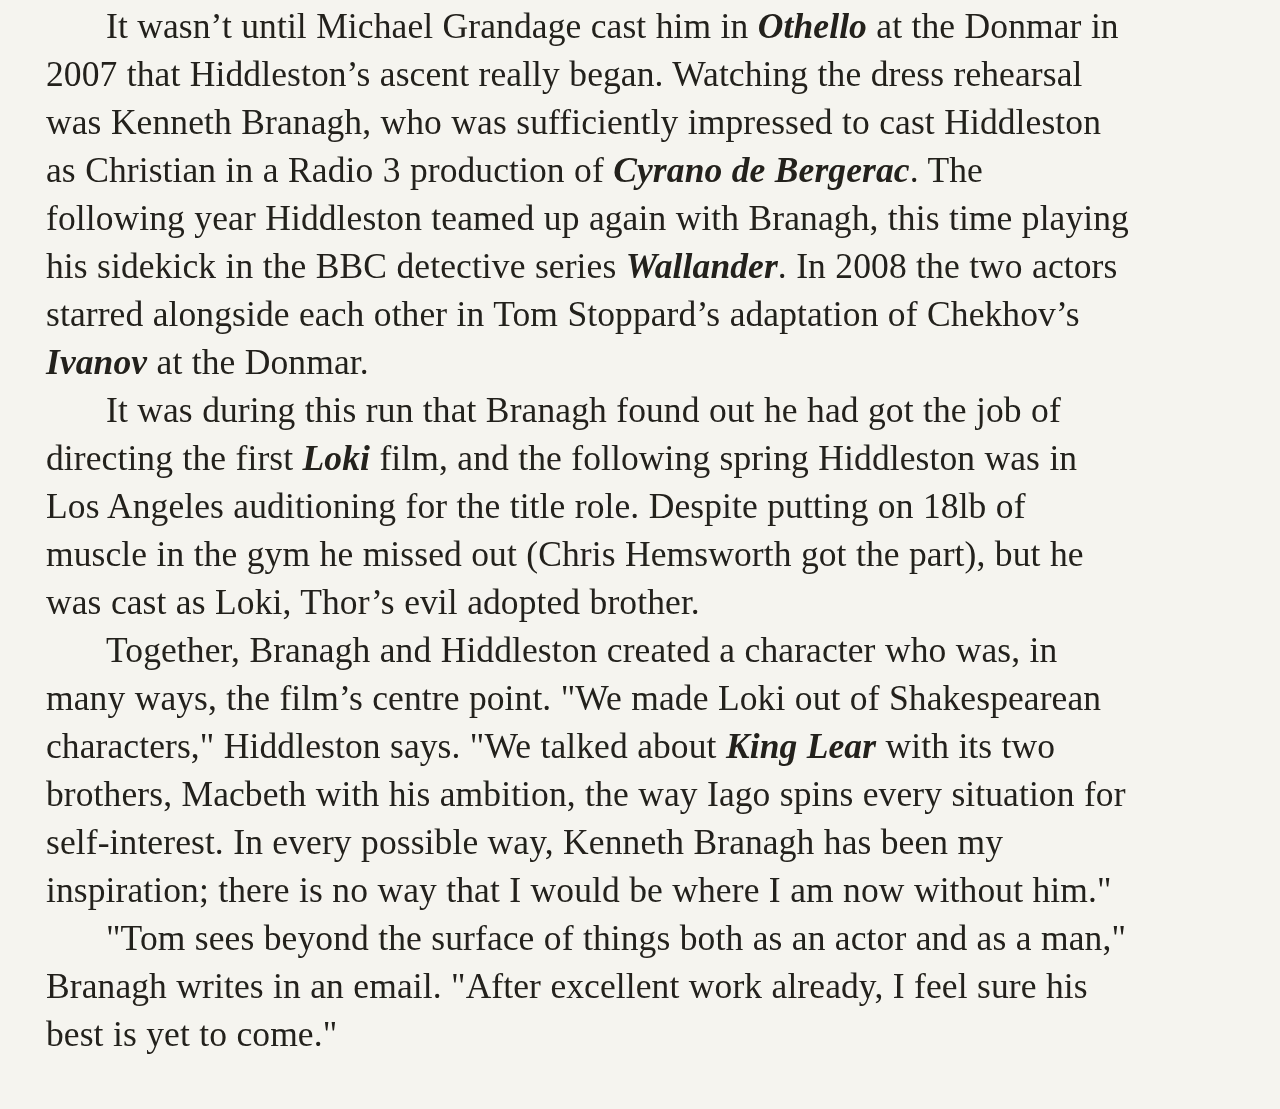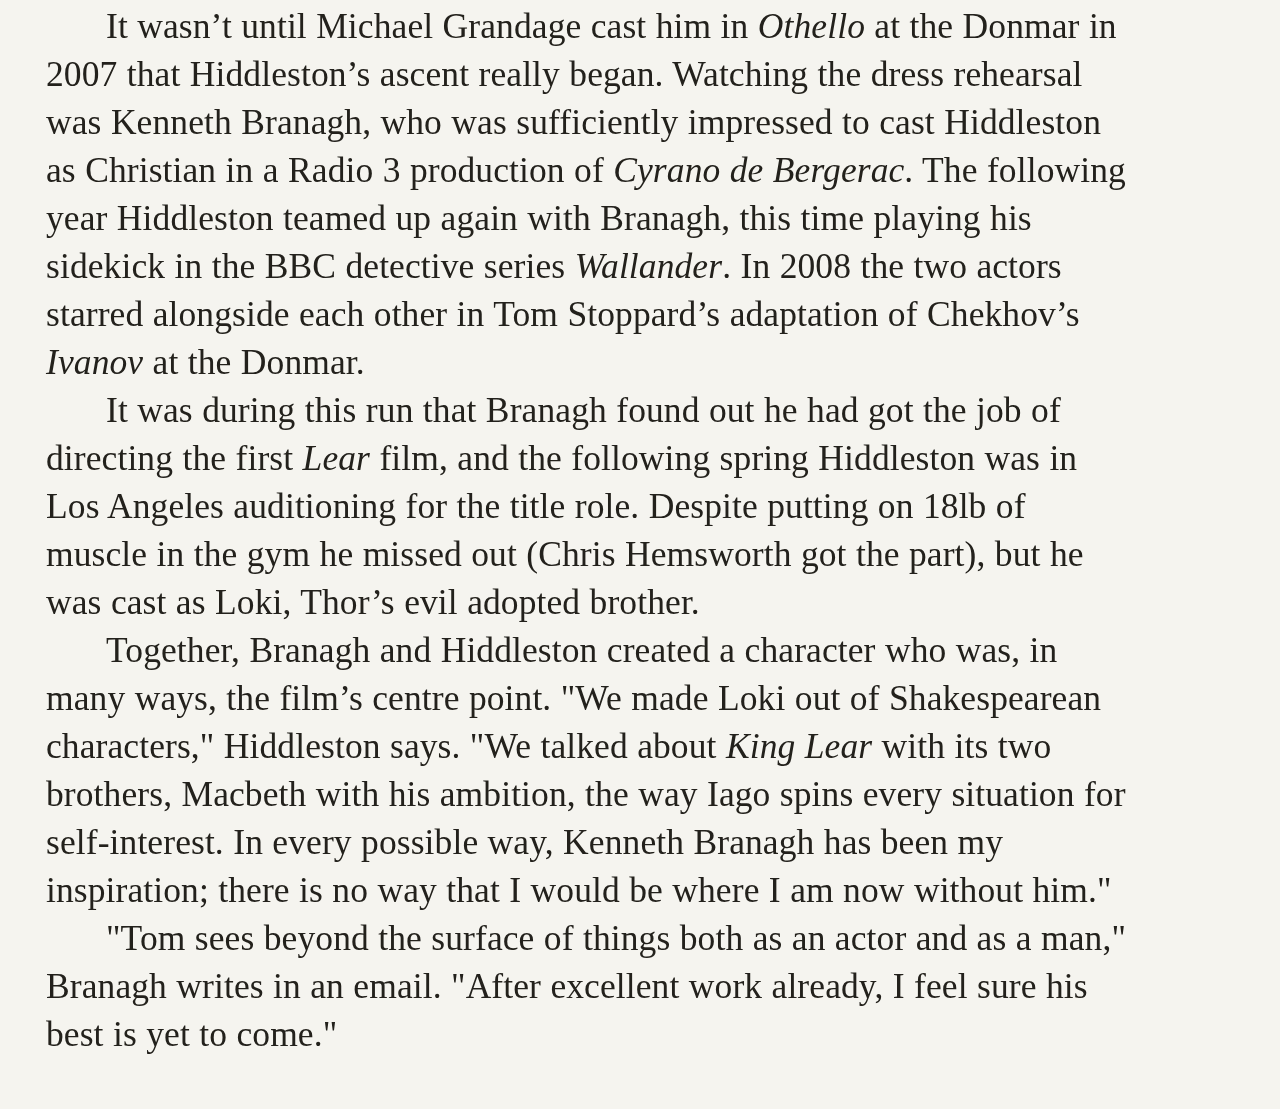--- a/index.html
+++ b/index.html
@@ -27,25 +27,26 @@
     margin: 0;
     font-size: 35.5px;
     line-height: 48px;
     text-indent: 60px;
     text-align: left;
     letter-spacing: 0.1px;
     word-spacing: 0.4px;
   }
   em {
     font-style: italic;
+    font-weight: bold;
   }
 </style>
 </head>
 <body>
 
 <div class="page">
   <div class="article" id="article-body">
       <p class="para">It wasn’t until Michael Grandage cast him in <em>Othello</em> at the Donmar in 2007 that Hiddleston’s ascent really began. Watching the dress rehearsal was Kenneth Branagh, who was sufficiently impressed to cast Hiddleston as Christian in a Radio 3 production of <em>Cyrano de Bergerac</em>. The following year Hiddleston teamed up again with Branagh, this time playing his sidekick in the BBC detective series <em>Wallander</em>. In 2008 the two actors starred alongside each other in Tom Stoppard’s adaptation of Chekhov’s <em>Ivanov</em> at the Donmar.</p>
-      <p class="para">It was during this run that Branagh found out he had got the job of directing the first <em>Lear</em> film, and the following spring Hiddleston was in Los Angeles auditioning for the title role. Despite putting on 18lb of muscle in the gym he missed out (Chris Hemsworth got the part), but he was cast as Loki, Thor’s evil adopted brother.</p>
+      <p class="para">It was during this run that Branagh found out he had got the job of directing the first <em>Loki</em> film, and the following spring Hiddleston was in Los Angeles auditioning for the title role. Despite putting on 18lb of muscle in the gym he missed out (Chris Hemsworth got the part), but he was cast as Loki, Thor’s evil adopted brother.</p>
       <p class="para">Together, Branagh and Hiddleston created a character who was, in many ways, the film’s centre point. "We made Loki out of Shakespearean characters," Hiddleston says. "We talked about <em>King Lear</em> with its two brothers, Macbeth with his ambition, the way Iago spins every situation for self-interest. In every possible way, Kenneth Branagh has been my inspiration; there is no way that I would be where I am now without him."</p>
       <p class="para">"Tom sees beyond the surface of things both as an actor and as a man," Branagh writes in an email. "After excellent work already, I feel sure his best is yet to come."</p>
     </div>
 </div>
 
 </body></html>

